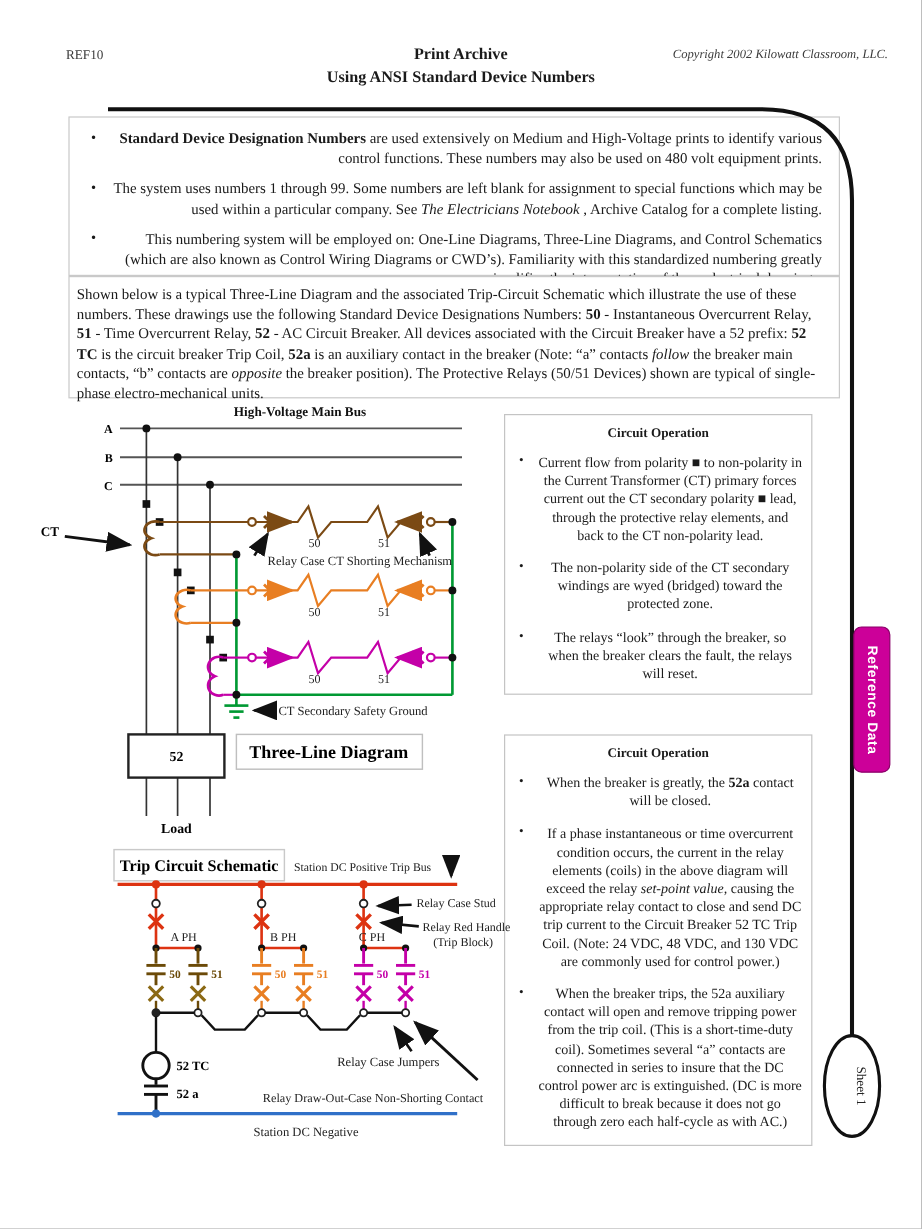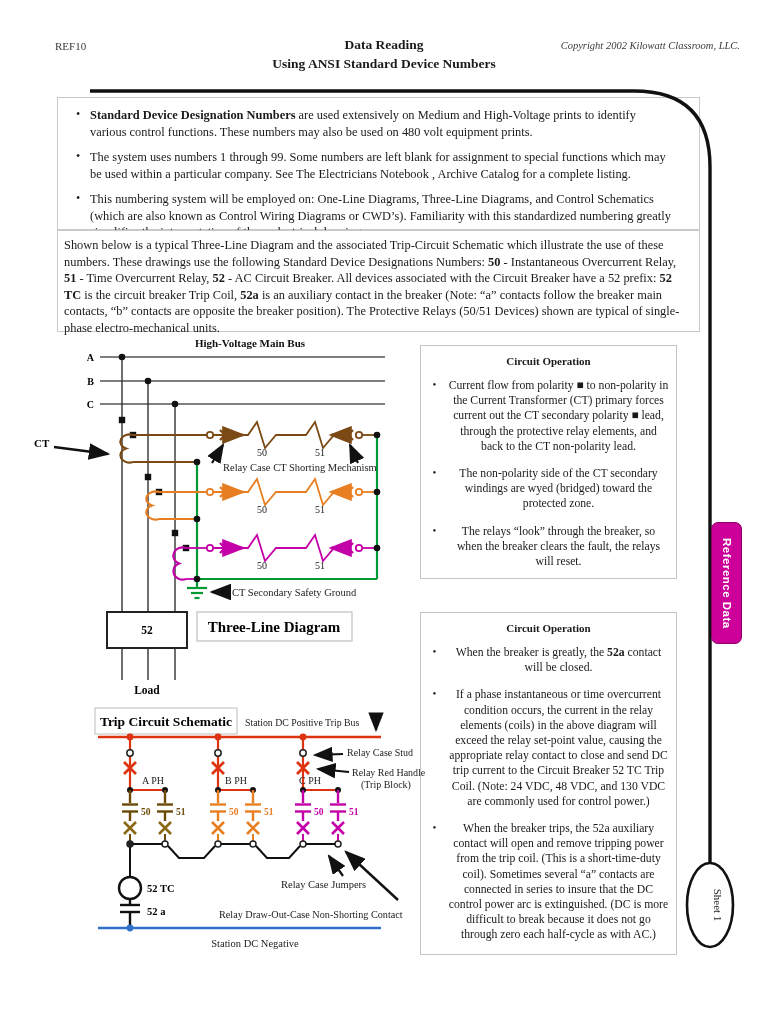--- a/index.html
+++ b/index.html
@@ -1,23 +1,23 @@
 <!DOCTYPE html>
 <html><head>
 <meta charset="utf-8">
 <style>
   html,body{margin:0;padding:0;background:#888;}
   .page{position:relative;width:768px;height:1024px;background:#fff;margin:0 auto;
         font-family:"Liberation Serif","DejaVu Serif",serif;color:#1a1a1a;overflow:hidden;}
-  .b{font-weight:bold}.i{}
+  .b{font-weight:bold}.i{font-style:italic}
   .hdr-ref{position:absolute;left:55px;top:40px;font-size:11px;color:#3a3a3a;}
   .hdr-title{position:absolute;left:0;right:0;top:36px;text-align:center;font-weight:bold;font-size:13.5px;line-height:1.4;}
   .hdr-copy{position:absolute;right:28px;top:40px;font-size:10.5px;color:#3a3a3a;font-style:italic;}
   .intro-box{position:absolute;left:57px;width:643px;border:1px solid #c9c9c9;box-sizing:border-box;background:#fff;}
-  #bullets-box{top:97px;height:133px;padding:9px 20px 0 8px;}
+  #bullets-box{top:97px;height:133px;padding:9px 8px 0 8px;text-align:right;}
   #para-box{top:230px;height:102px;padding:6px 8px 0 6px;}
   .bullet-row{display:flex;margin-bottom:9px;}
   .bullet-row .mk{width:24px;flex:none;text-align:center;font-size:12px;}
   .bullet-row .mk::before{content:"\2022";}
   .btext{flex:1;font-size:12.4px;line-height:1.33;padding-right:6px;}
   .ptext{font-size:12.4px;line-height:1.33;}
   .co-box{position:absolute;left:420px;width:257px;border:1px solid #c4c4c4;box-sizing:border-box;background:#fff;}
   #co1{top:345px;height:234px;}
   #co2{top:612px;height:343px;}
   .co-title{text-align:center;font-weight:bold;font-size:11px;margin:9px 0 11px 0;}
@@ -34,21 +34,21 @@
            writing-mode:vertical-rl;color:#fff;font-family:"Liberation Sans","DejaVu Sans",sans-serif;
            font-weight:bold;font-size:11.5px;letter-spacing:.5px;}
 </style>
 </head>
 <body>
 
 <div class="page">
 
   <div class="hdr-ref">REF10</div>
   <div class="hdr-title">
-    <div>Data Reading</div>
+    <div>Print Archive</div>
     <div>Using ANSI Standard Device Numbers</div>
   </div>
   <div class="hdr-copy">Copyright 2002 Kilowatt Classroom, LLC.</div>
 
   <div class="intro-box" id="bullets-box">
     <div class="bullet-row">
       <span class="mk"></span>
       <div class="btext"><span class="b">Standard Device Designation Numbers</span><span> are used extensively on Medium and High-Voltage prints to identify various control functions.  These numbers may also be used on 480 volt equipment prints.</span></div>
     </div>
     <div class="bullet-row">

